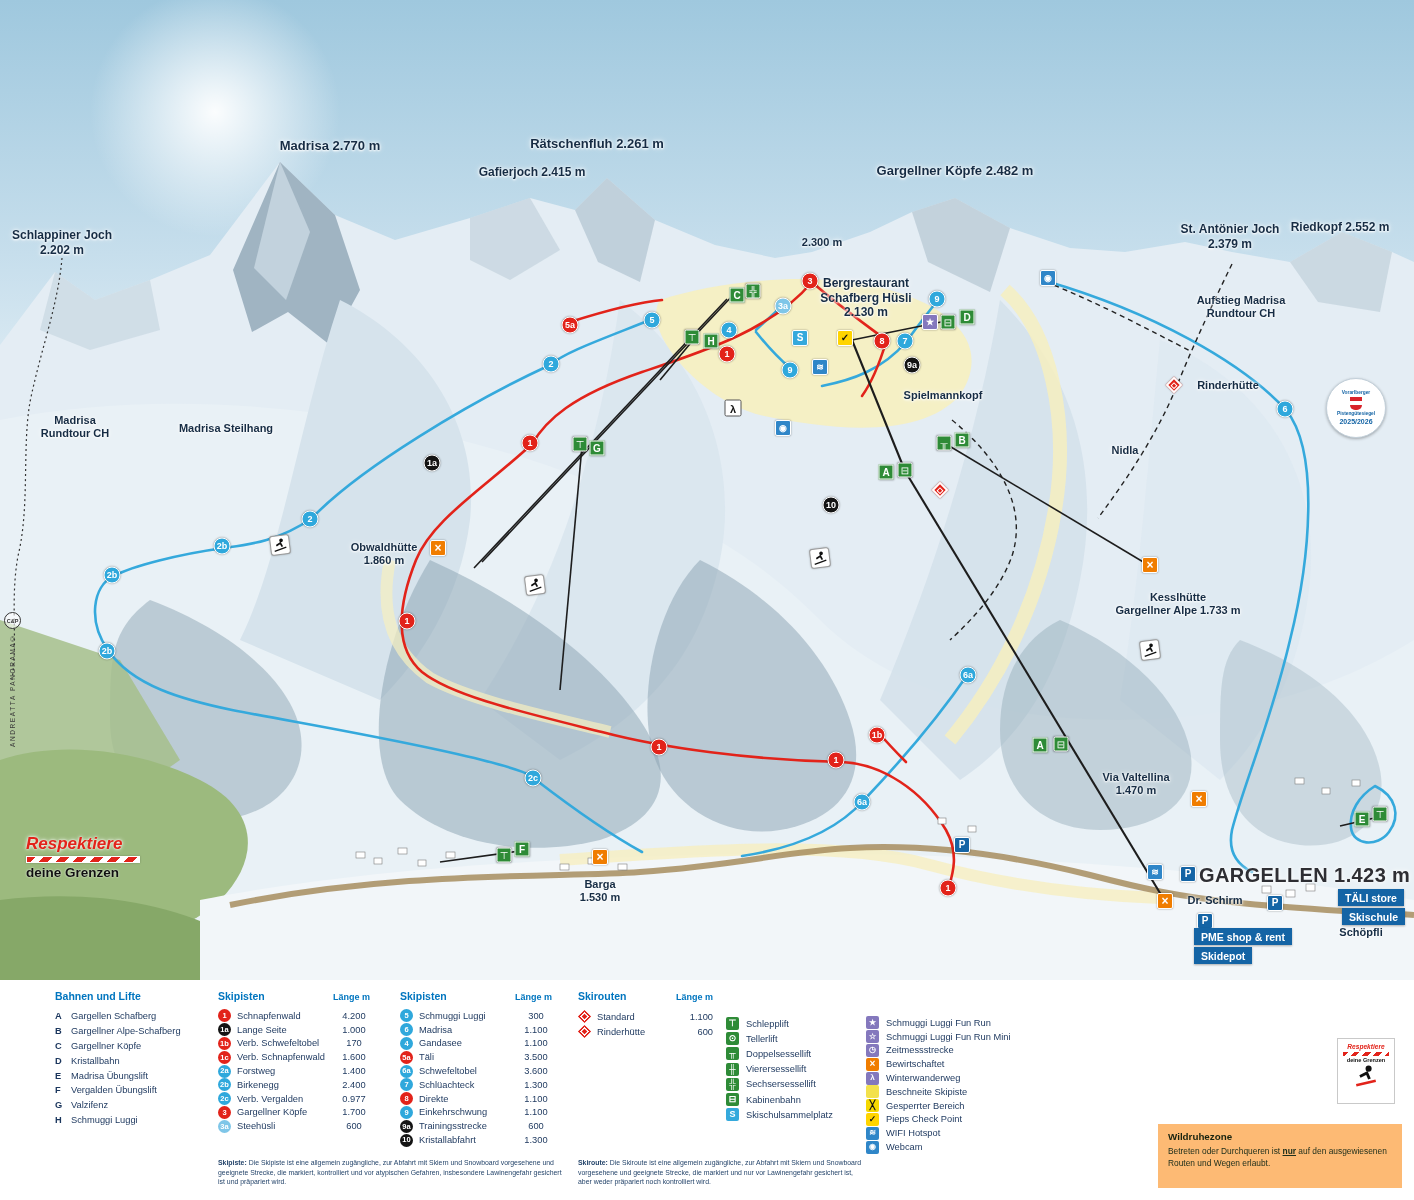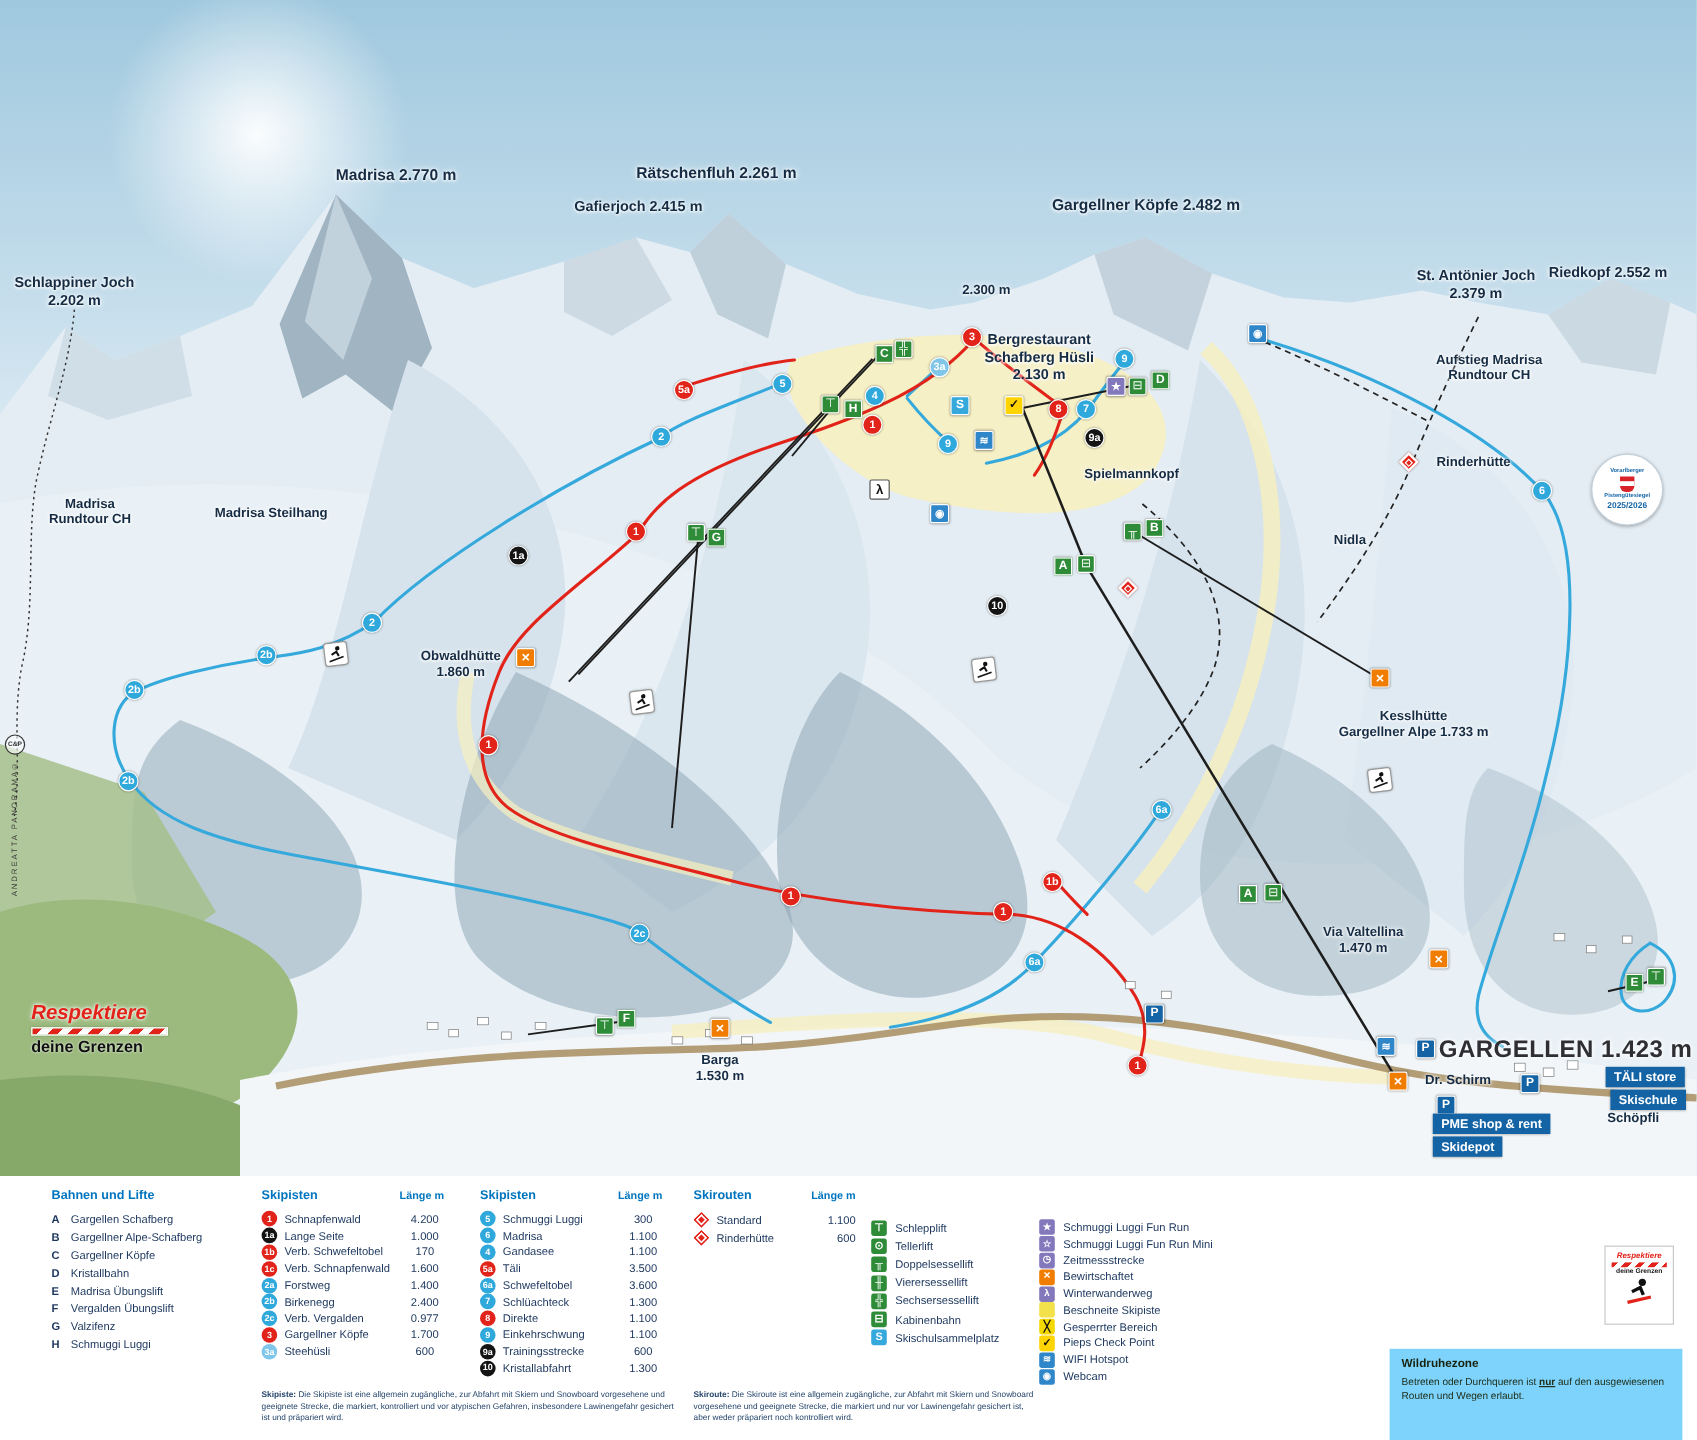--- a/index.html
+++ b/index.html
@@ -76,21 +76,21 @@
   .dsym.black{background:#141414}.dsym.red{background:#e2231a}.dsym.blue{background:#2fa8dc}
   .dsym.diamond{border-radius:0;width:10px;height:10px;transform:rotate(45deg);background:#e2231a;box-shadow:inset 0 0 0 1.5px #fff;margin-left:1px}
   #protection{position:absolute;left:1155px;top:8px;width:178px;color:#1b365d}
   #protection h3{color:#0075bf;font-size:9.5px;line-height:1.3;margin-bottom:6px}
   #protection p{font-size:8.4px;line-height:1.4;margin-bottom:8px}
   #protection a{display:block;font-size:8.8px;font-weight:bold;color:#1b365d;text-decoration:none}
   #respekt-badge{position:absolute;left:1337px;top:58px;width:58px;height:66px;border:1px solid #c9c9c9;background:#fff;display:flex;flex-direction:column;align-items:center;padding-top:4px}
   #respekt-badge .rb1{color:#e2231a;font-weight:900;font-style:italic;font-size:6.6px}
   #respekt-badge .rbstripe{width:46px;height:4px;margin:1.5px 0;background:repeating-linear-gradient(135deg,#e2231a 0 4px,#fff 4px 8px)}
   #respekt-badge .rb2{color:#111;font-weight:bold;font-size:5.6px}
-  #wildruhezone{position:absolute;left:1158px;top:144px;width:244px;height:77px;background:#7dd3fc;padding:7px 10px;color:#20301c}
+  #wildruhezone{position:absolute;left:1158px;top:144px;width:244px;height:64px;background:#fdba74;padding:7px 10px;color:#20301c}
   #wildruhezone h4{font-size:9.8px;margin-bottom:4px;color:#18230f}
   #wildruhezone p{font-size:8.4px;line-height:1.38}
   #wildruhezone .emph{font-weight:bold;text-decoration:underline}
   .footnote{position:absolute;top:178px;font-size:6.9px;line-height:1.4;color:#25456b}
   .footnote .fl{font-weight:bold}
 </style>
 </head>
 <body>
 
 <div id="stage">
@@ -531,21 +531,21 @@
     </div>
 
     <div id="credit">
       <div class="cp">C&amp;P</div>
       <div class="ctext">ANDREATTA PANORAMA©</div>
     </div>
   </div>
 
   <div id="legend">
 
-    <div class="col" style="left:43px;width:155px">
+    <div class="col" style="left:55px;width:155px">
       <div class="col-head">
           <h3>Bahnen und Lifte</h3>
         </div>
       <div>
 
           <div class="lift-row">
             <span class="letter">A</span>
             <span class="nm">Gargellen Schafberg</span>
           </div>
 

